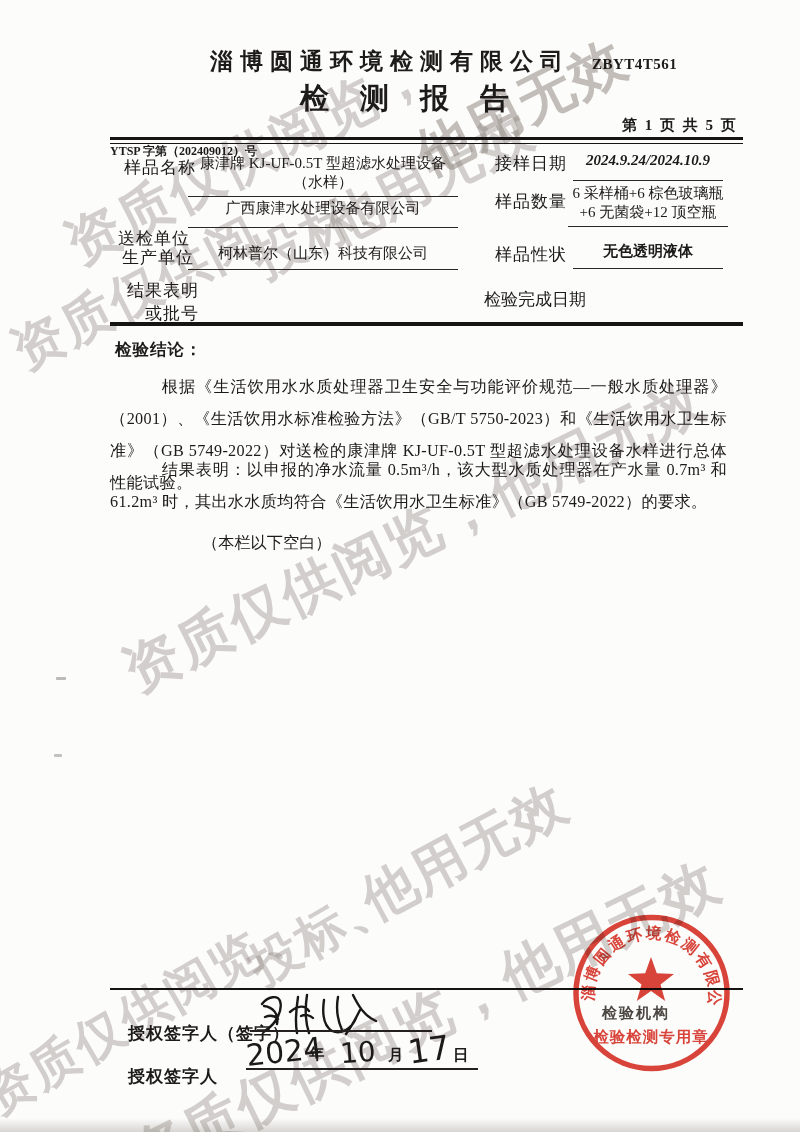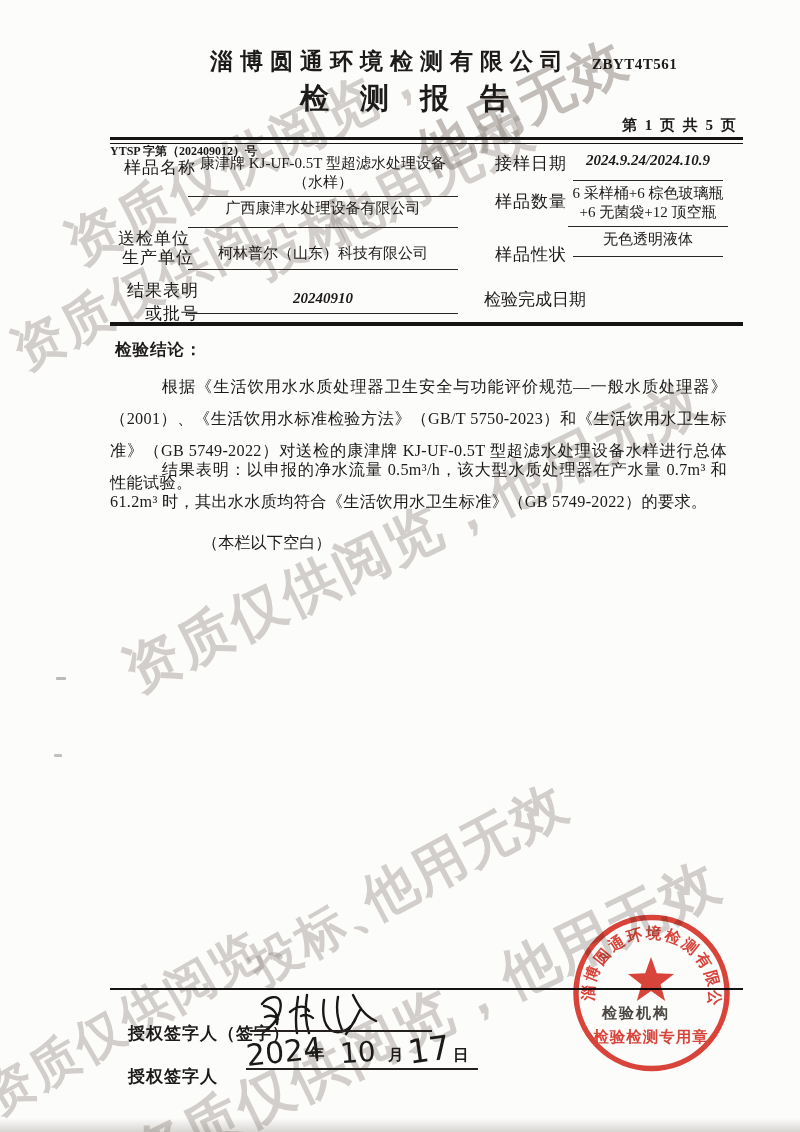--- a/index.html
+++ b/index.html
@@ -101,27 +101,26 @@
   <div class="abs tvalue vbox-l uline" style="top:199px;height:28px;">广西康津水处理设备有限公司</div>
   <div class="abs tlabel" style="left:495px;top:190px;">样品数量</div>
   <div class="abs tvalue vbox-r uline" style="top:184px;height:42px;left:568px;width:160px;">
     <div>6 采样桶+6 棕色玻璃瓶</div>
     <div>+6 无菌袋+12 顶空瓶</div>
   </div>
 
   <div class="abs tlabel" style="left:122px;top:246px;">生产单位</div>
   <div class="abs tvalue vbox-l uline" style="top:244px;height:25px;">柯林普尔（山东）科技有限公司</div>
   <div class="abs tlabel" style="left:495px;top:243px;">样品性状</div>
-  <div class="abs tvalue vbox-r uline" style="top:230px;height:26px;">无色透明液体</div>
+  <div class="abs tvalue vbox-r uline" style="top:242px;height:26px;font-weight:bold;">无色透明液体</div>
 
   <div class="abs tlabel" style="left:127px;top:279px;">
     <div>结果表明</div>
     <div style="padding-left:3px;">或批号</div>
   </div>
-  <div class="abs tvalue vbox-l uline num" style="top:290px;height:23px;">20240910</div>
   <div class="abs tlabel" style="left:484px;top:288px;letter-spacing:0;">检验完成日期</div>
 
   <div class="abs rule rule-thick-bottom"></div>
 
   <div class="abs heading" style="left:115px;top:339px;text-align:center;">检验结论：</div>
   <div class="abs para" style="top:371px;">根据《生活饮用水水质处理器卫生安全与功能评价规范—一般水质处理器》（2001）、《生活饮用水标准检验方法》（GB/T 5750-2023）和《生活饮用水卫生标准》（GB 5749-2022）对送检的康津牌 KJ-UF-0.5T 型超滤水处理设备水样进行总体性能试验。</div>
   <div class="abs para" style="top:454px;">结果表明：以申报的净水流量 0.5m³/h，该大型水质处理器在产水量 0.7m³ 和 61.2m³ 时，其出水水质均符合《生活饮用水卫生标准》（GB 5749-2022）的要求。</div>
   <div class="abs blank-note" style="top:532px;">（本栏以下空白）</div>
 
   <div class="abs rule rule-footer"></div>

